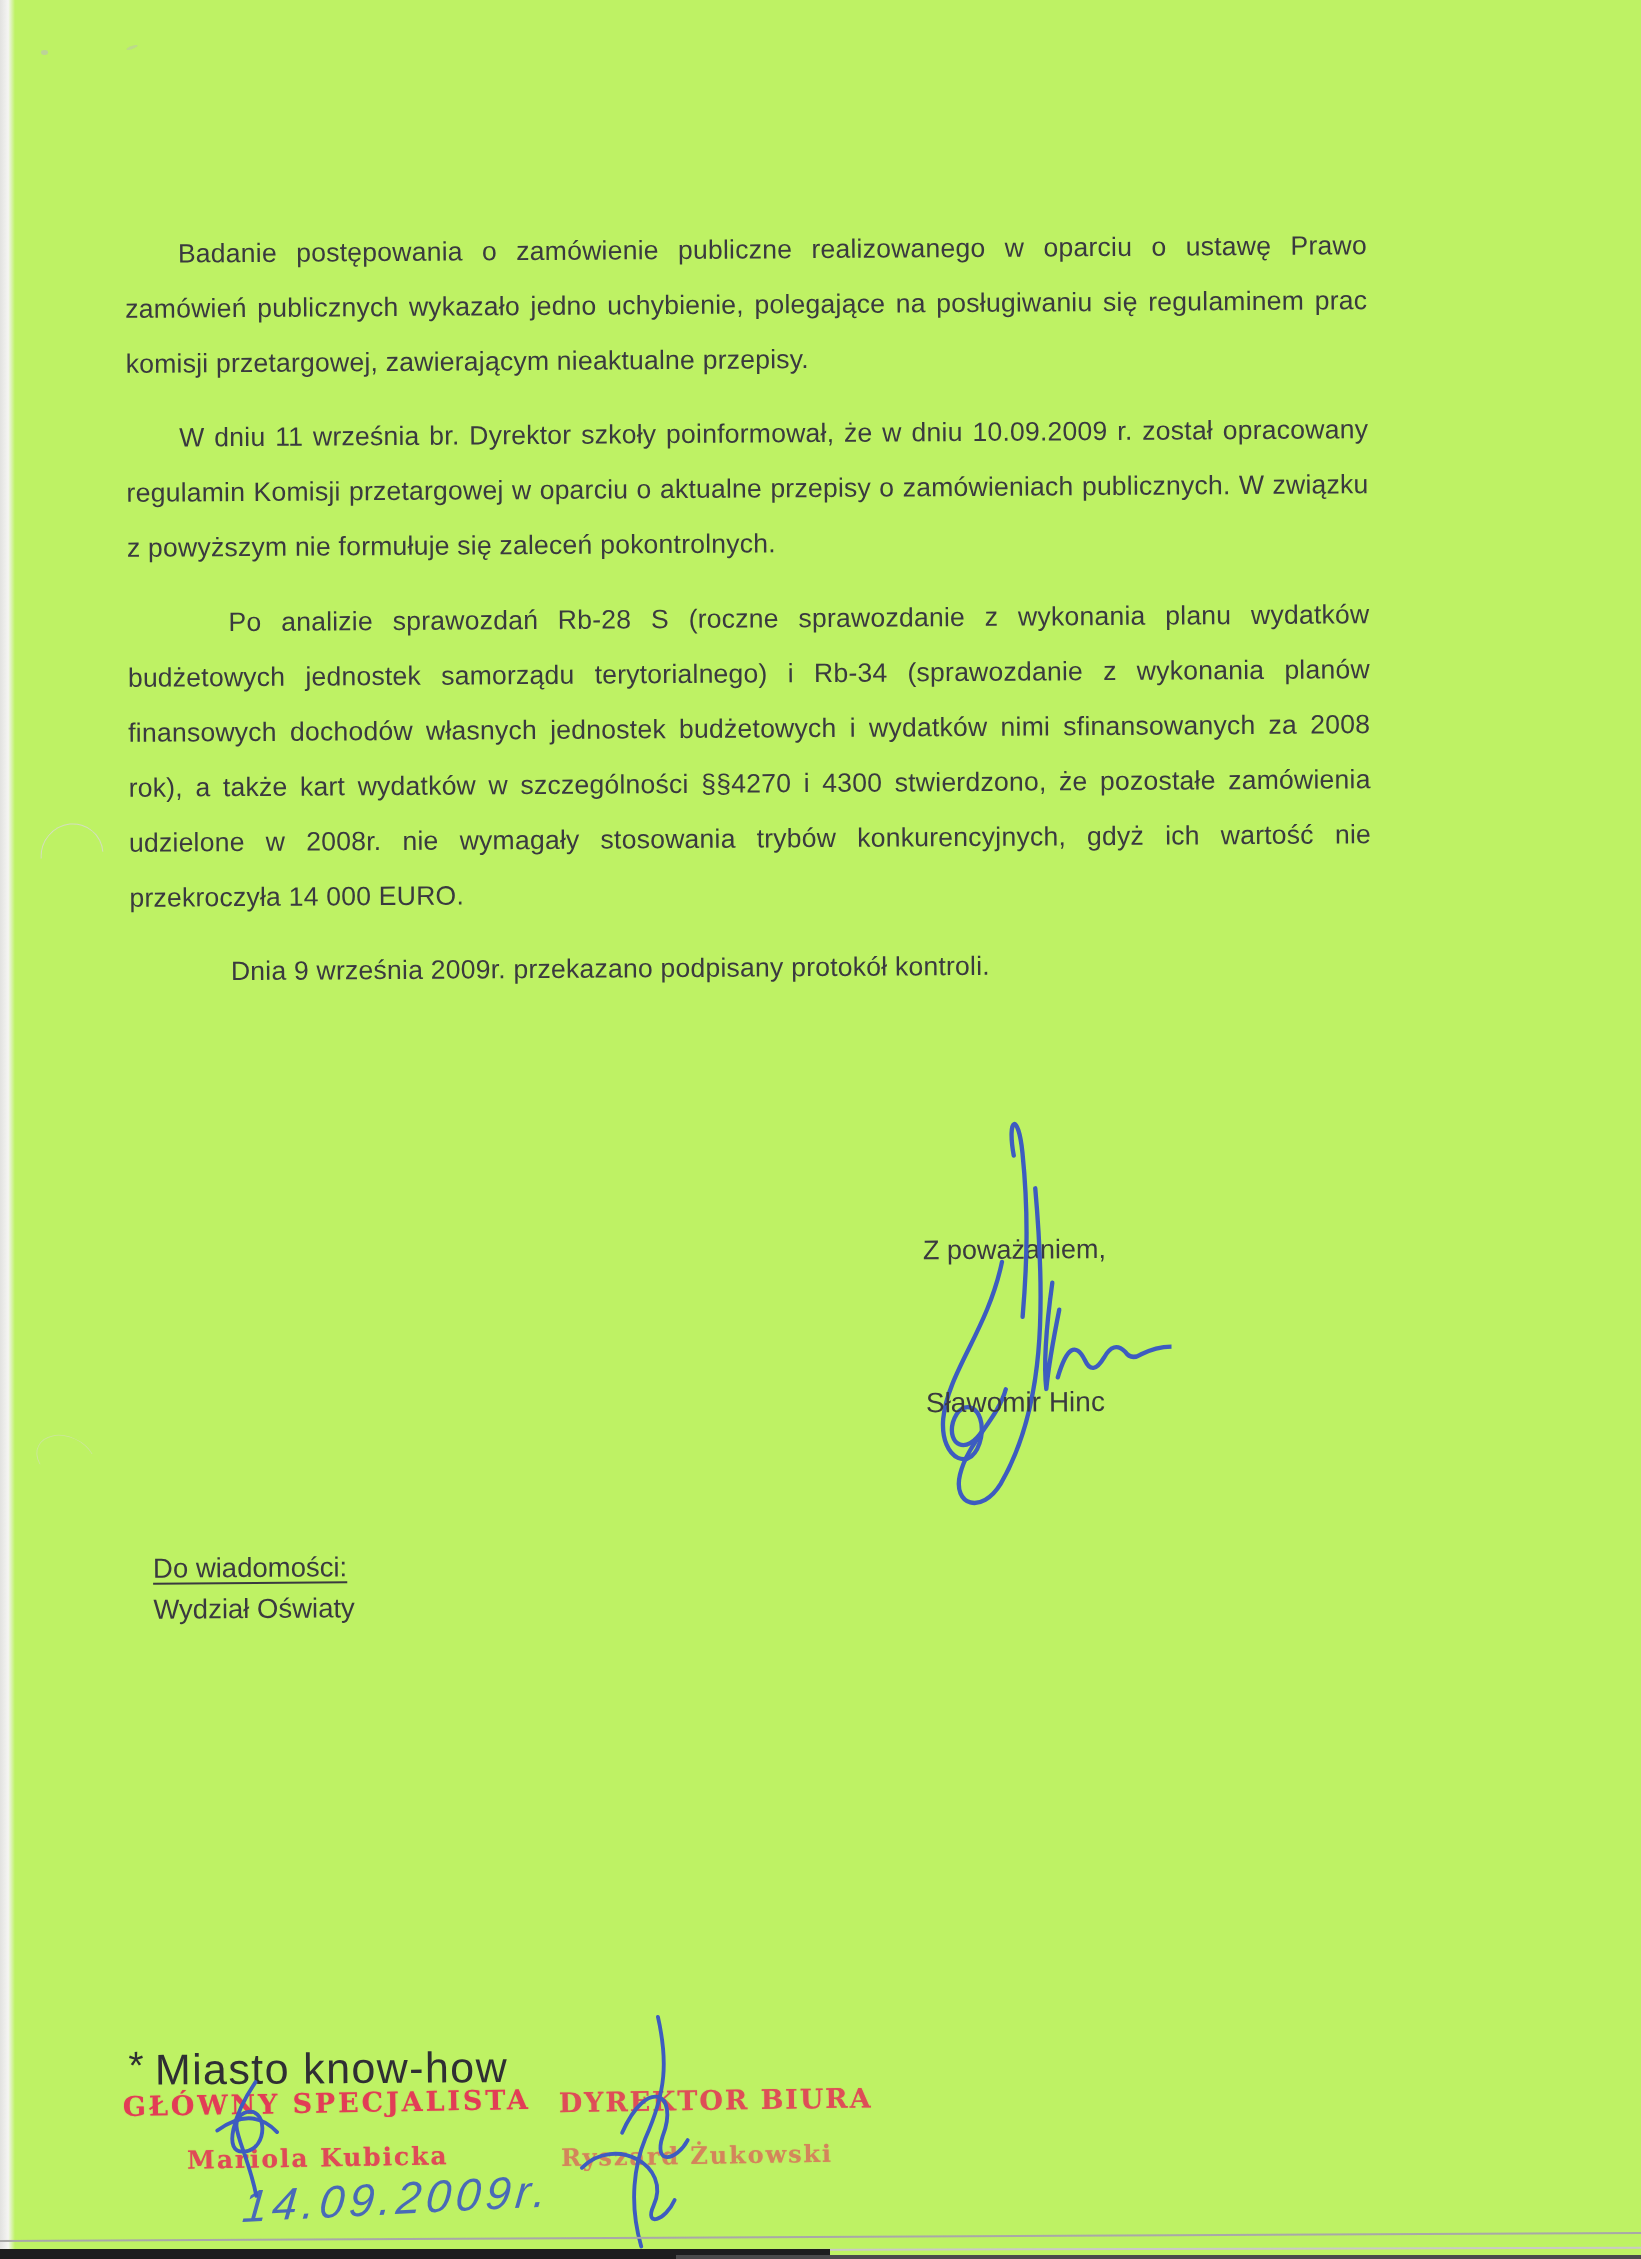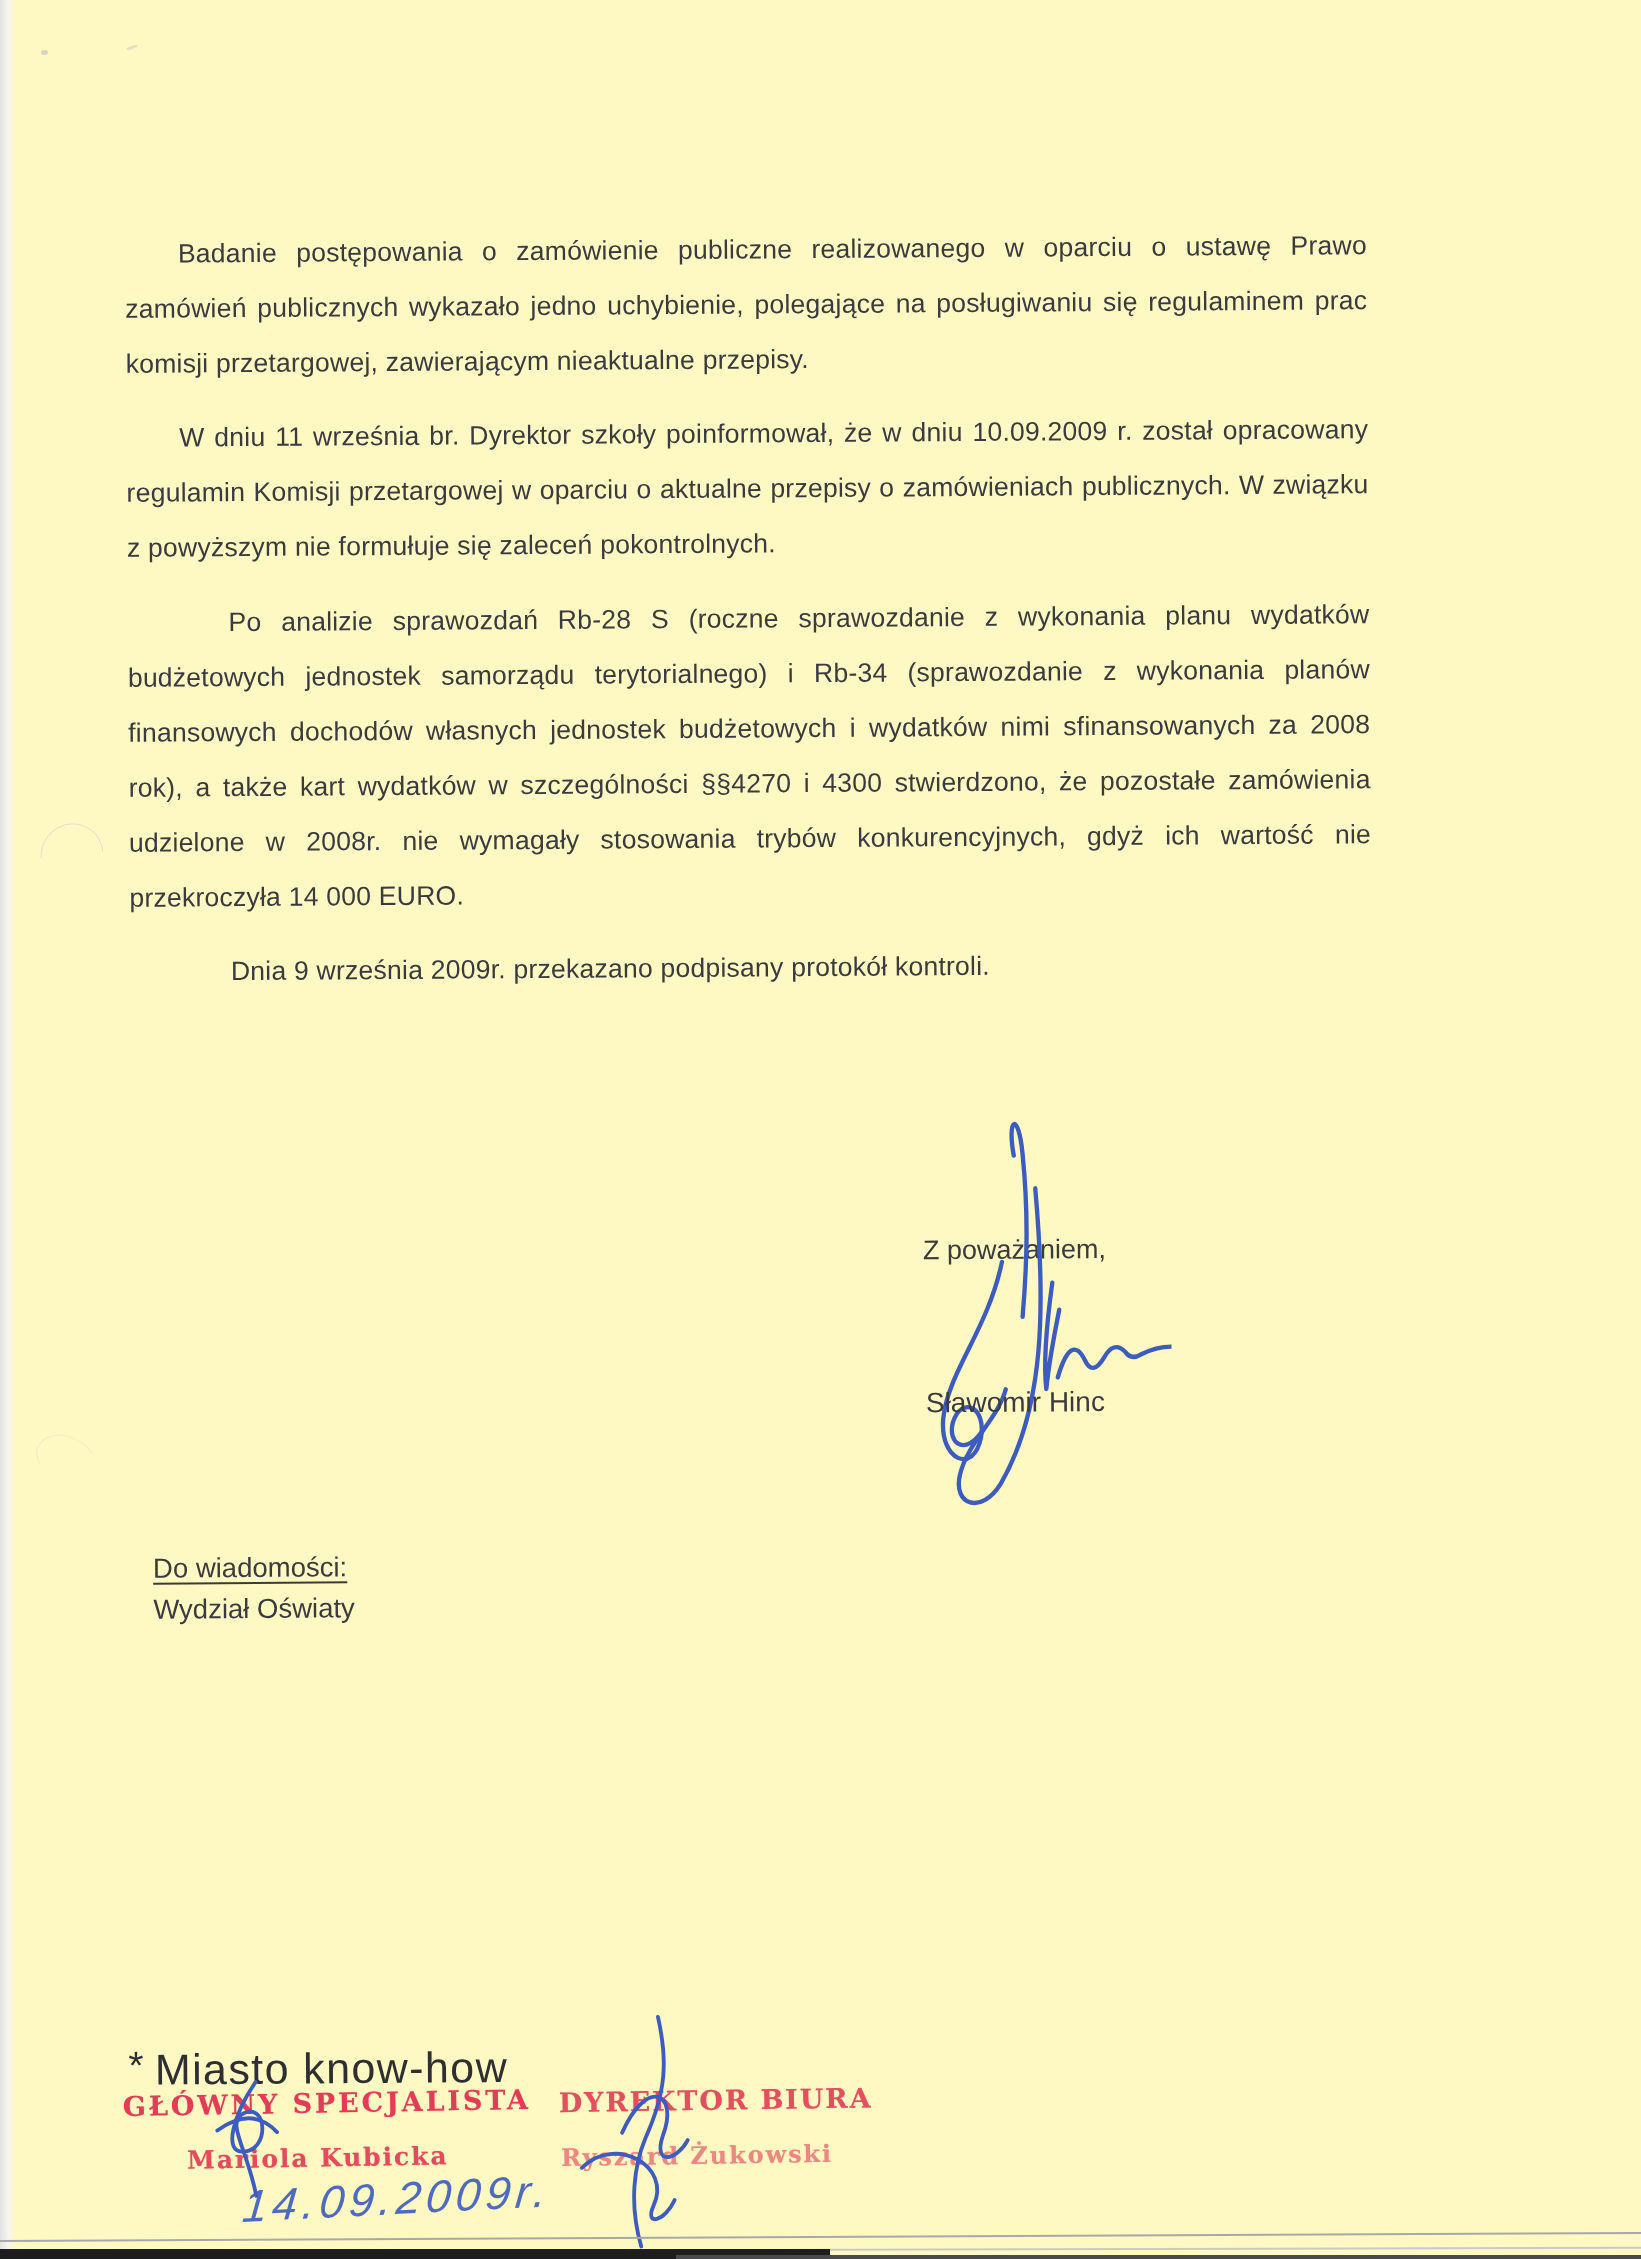--- a/index.html
+++ b/index.html
@@ -1,19 +1,19 @@
 <!DOCTYPE html>
 <html lang="pl"><head>
 <meta charset="utf-8">
 <style>
   html,body{margin:0;padding:0;background:#888;}
   .page{
     position:relative;
     width:1641px;height:2259px;
-    background:#fef9c3;
+    background:#bef264;
     overflow:hidden;
     font-family:"Liberation Sans", sans-serif;
     color:#3a3a3f;
   }
   
   .edge-left{
     position:absolute;left:0;top:0;width:15.4px;height:100%;
     background:linear-gradient(90deg,#e2e2e0,#f5f5f3 55%,rgba(255,255,255,0));
   }
   .speck{position:absolute;background:#b9b9c2;border-radius:50%;}

